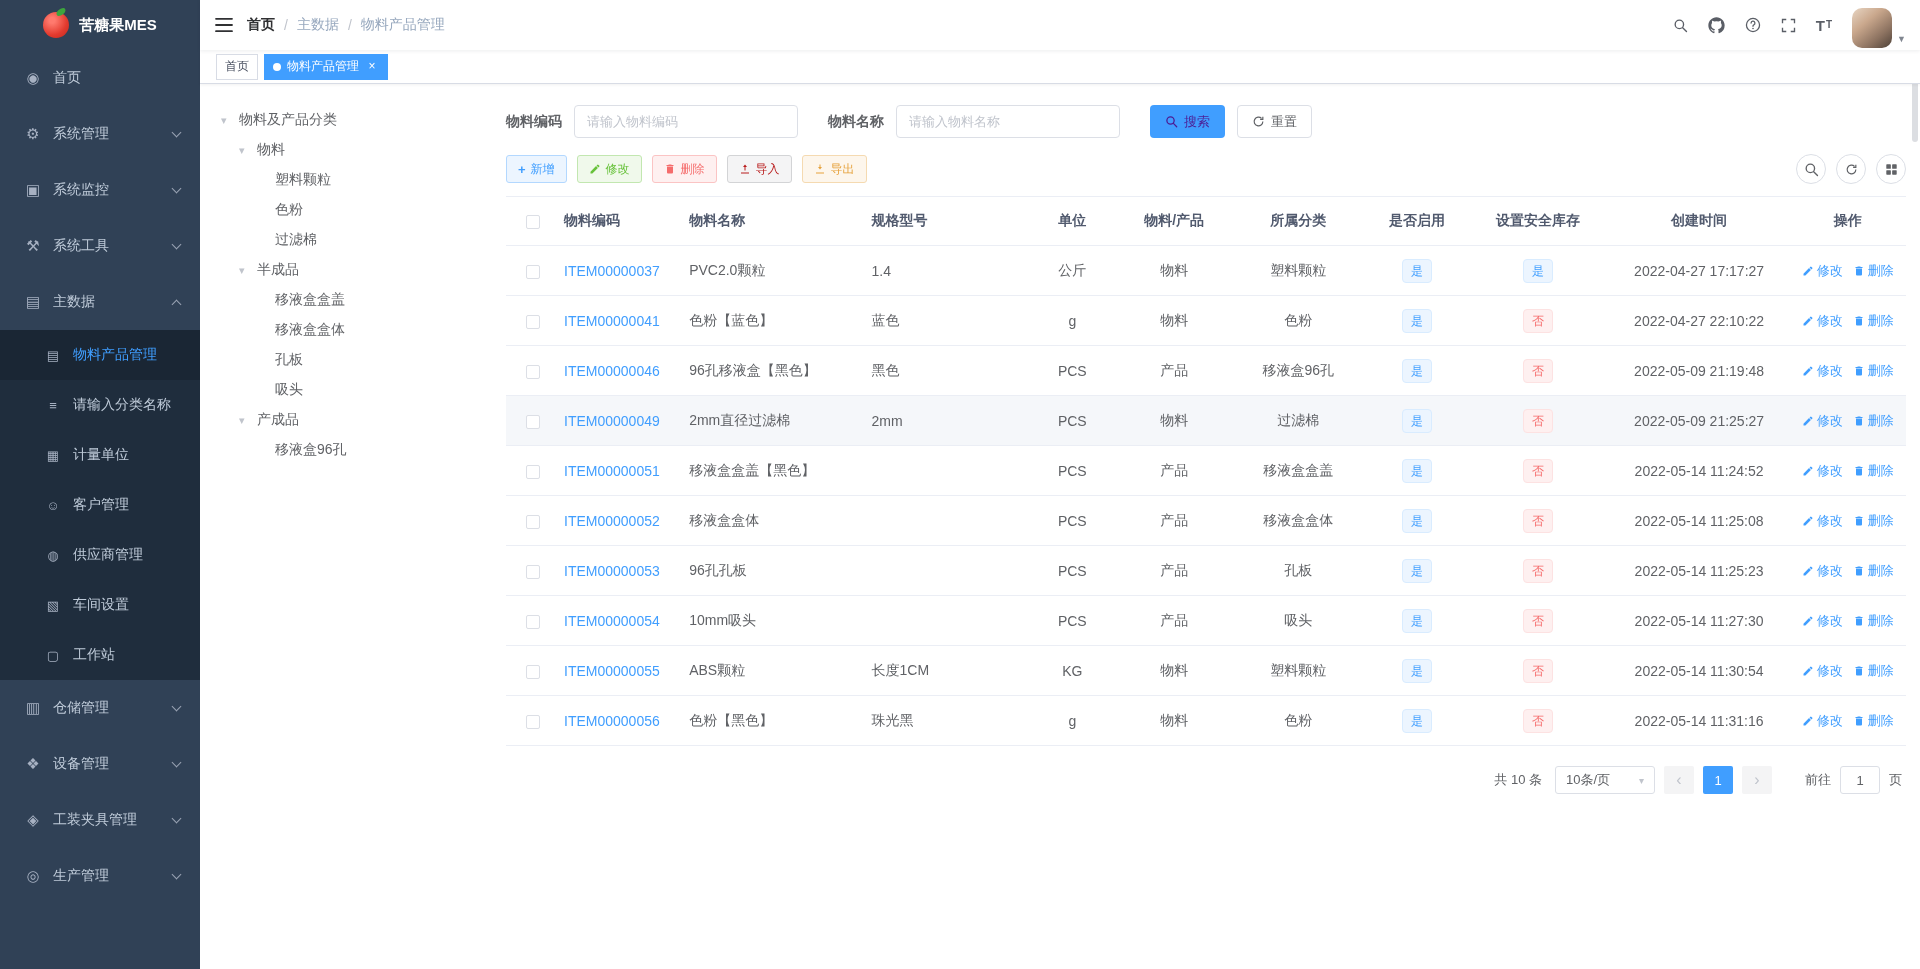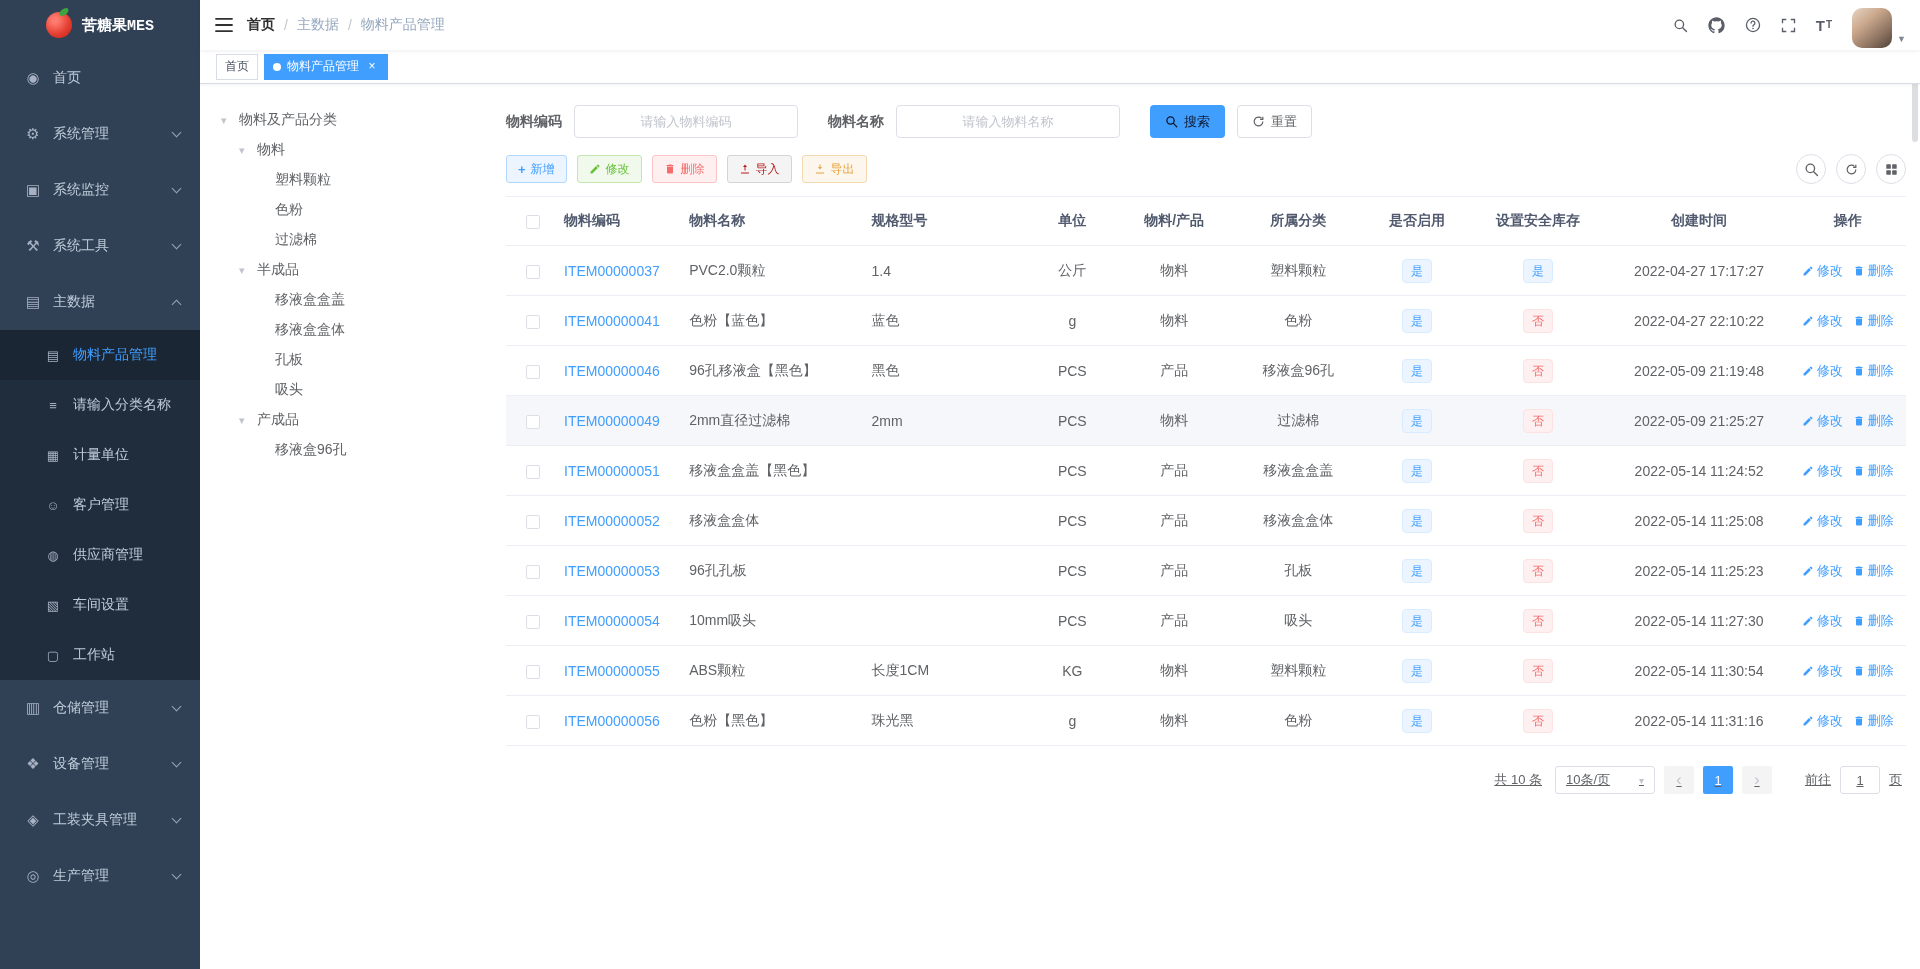--- a/index.html
+++ b/index.html
@@ -1,21 +1,21 @@
 <!DOCTYPE html>
 <html><head>
 <meta charset="utf-8">
 <style>
 *{margin:0;padding:0;box-sizing:border-box;}
 html,body{width:1920px;height:969px;}
 body{font-family:"Liberation Sans","DejaVu Sans",sans-serif;font-size:14px;color:#303133;background:#fff;overflow:hidden;}
 .app{display:flex;width:100%;height:100%;}
 
 .sidebar{width:200px;min-width:200px;background:#304156;height:100%;overflow:hidden;}
-.logo{height:50px;display:flex;align-items:center;justify-content:center;gap:10px;cursor:pointer;font-family:Liberation Mono, monospace;}
+.logo{height:50px;display:flex;align-items:center;justify-content:center;gap:10px;cursor:pointer;}
 .berry{width:26px;height:26px;border-radius:50%;background:radial-gradient(circle at 35% 32%,#ff7a6e 12%,#e23a2e 60%,#c1271c 100%);position:relative;flex:none;}
 .berry::before{content:"";position:absolute;top:-3px;left:13px;width:10px;height:6px;border-radius:60% 40% 60% 40%;background:#3da53d;transform:rotate(-25deg);}
 .logo-title{color:#fff;font-size:15px;font-weight:700;}
 .menu-item{height:56px;display:flex;align-items:center;padding:0 20px 0 22px;color:#bfcbd9;cursor:pointer;font-size:14px;}
 .menu-icon{width:22px;margin-right:9px;font-size:15px;color:#a7b1c2;text-align:center;flex:none;}
 .menu-label{flex:1;white-space:nowrap;}
 .chev{width:7px;height:7px;border-right:1.5px solid #99a3b3;border-bottom:1.5px solid #99a3b3;transform:rotate(45deg);margin-top:-4px;flex:none;}
 .chev.up{transform:rotate(-135deg);margin-top:4px;}
 .submenu{background:#1f2d3d;}
 .submenu-item{height:50px;display:flex;align-items:center;padding-left:42px;color:#bfcbd9;cursor:pointer;font-size:14px;}
@@ -48,24 +48,24 @@
 .tree-search input{width:100%;height:33px;border:1px solid #dcdfe6;border-radius:4px;padding:0 10px 0 32px;font-size:13px;color:#606266;outline:none;background:#fff;}
 .tree-search input::placeholder{color:#c0c4cc;}
 .tree-search-icon{position:absolute;left:10px;top:9px;color:#c0c4cc;display:flex;}
 .tree-node{display:flex;align-items:center;height:30px;color:#606266;cursor:pointer;font-size:14px;white-space:nowrap;}
 .tree-caret{width:18px;flex:none;color:#c0c4cc;font-size:11px;}
 .table-panel{flex:1;min-width:0;}
 
 .filter-bar{display:flex;align-items:center;margin-bottom:16px;}
 .filter-item{display:flex;align-items:center;margin-right:30px;}
 .filter-item label{font-weight:700;color:#606266;margin-right:12px;white-space:nowrap;font-size:14px;}
-.filter-item input{width:224px;height:33px;border:1px solid #dcdfe6;border-radius:4px;padding:10px 12px;font-size:13px;color:#606266;outline:none;text-align:center;}
+.filter-item input{width:224px;height:33px;border:1px solid #dcdfe6;border-radius:4px;padding:10px 12px;font-size:13px;color:#606266;outline:none;}
 .filter-item input::placeholder{color:#c0c4cc;}
 .btn{height:33px;padding:0 14px;border-radius:4px;font-size:13px;display:inline-flex;align-items:center;gap:6px;cursor:pointer;border:1px solid transparent;font-family:inherit;}
-.btn-primary{background:#409eff;color:#0f172a;}
+.btn-primary{background:#409eff;color:#4c1d95;}
 .btn-default{background:#fff;border-color:#dcdfe6;color:#606266;margin-left:12px;}
 
 .toolbar{display:flex;align-items:center;margin-bottom:12px;}
 #toolbar-left{display:flex;align-items:center;}
 .btn-mini{height:28px;padding:0 11px;font-size:12px;border-radius:3px;display:inline-flex;align-items:center;gap:5px;margin-right:10px;cursor:pointer;border:1px solid;font-family:inherit;}
 .style-primary{color:#409eff;background:#ecf5ff;border-color:#b3d8ff;}
 .style-success{color:#67c23a;background:#f0f9eb;border-color:#c2e7b0;}
 .style-danger{color:#f56c6c;background:#fef0f0;border-color:#fbc4c4;}
 .style-info{color:#b91c1c;background:#f4f4f5;border-color:#d3d4d6;}
 .style-warning{color:#e6a23c;background:#fdf6ec;border-color:#f5dab1;}
@@ -80,21 +80,21 @@
 .al{text-align:left;}
 .ac{text-align:center;}
 .cb{width:14px;height:14px;border:1px solid #dcdfe6;border-radius:2px;background:#fff;display:inline-block;vertical-align:middle;cursor:pointer;}
 .code-link{color:#409eff;cursor:pointer;}
 .el-tag{display:inline-block;height:24px;line-height:22px;padding:0 8px;border-radius:4px;font-size:12px;border:1px solid;}
 .tag-blue{color:#409eff;background:#ecf5ff;border-color:#d9ecff;}
 .tag-red{color:#f56c6c;background:#fef0f0;border-color:#fde2e2;}
 .op-link{color:#409eff;font-size:13px;cursor:pointer;display:inline-flex;align-items:center;gap:3px;margin:0 5px;white-space:nowrap;}
 .bi{display:inline-flex;align-items:center;}
 
-.pagination{display:flex;align-items:center;justify-content:flex-end;padding:20px 4px;font-size:13px;color:#606266;gap:9px;text-decoration:underline;}
+.pagination{display:flex;align-items:center;justify-content:flex-end;padding:20px 4px;font-size:13px;color:#606266;gap:9px;}
 .pg-total{margin-right:4px;}
 .pg-select{width:100px;height:28px;border:1px solid #dcdfe6;border-radius:3px;display:flex;align-items:center;justify-content:space-between;padding:0 10px;cursor:pointer;color:#606266;background:#fff;}
 .pg-caret{color:#c0c4cc;font-size:10px;}
 .pg-btn{min-width:30px;height:28px;border:none;border-radius:2px;background:#f4f4f5;color:#c0c4cc;font-size:16px;cursor:pointer;display:flex;align-items:center;justify-content:center;padding:0;font-family:inherit;}
 .pg-current{background:#409eff;color:#fff;font-size:13px;}
 .pg-goto{margin-left:24px;}
 .pg-input{width:40px;height:28px;border:1px solid #dcdfe6;border-radius:3px;text-align:center;font-size:13px;color:#606266;outline:none;}
 .scroll-thumb{position:fixed;right:2px;top:56px;width:6px;height:86px;border-radius:3px;background:#dcdee2;}
 </style>
 </head>

